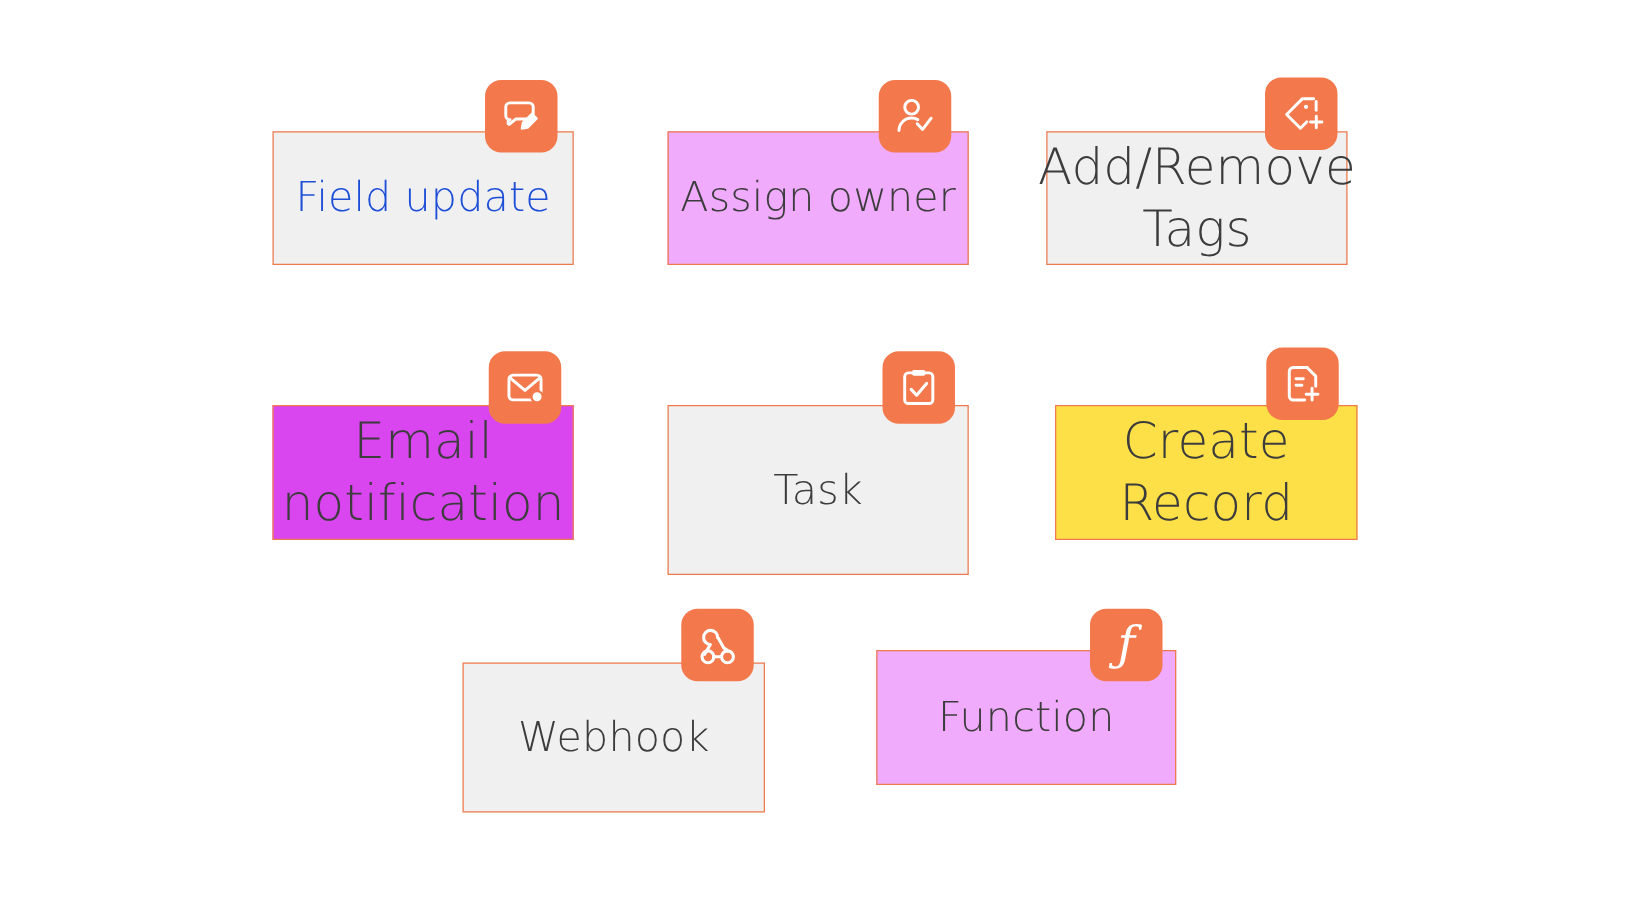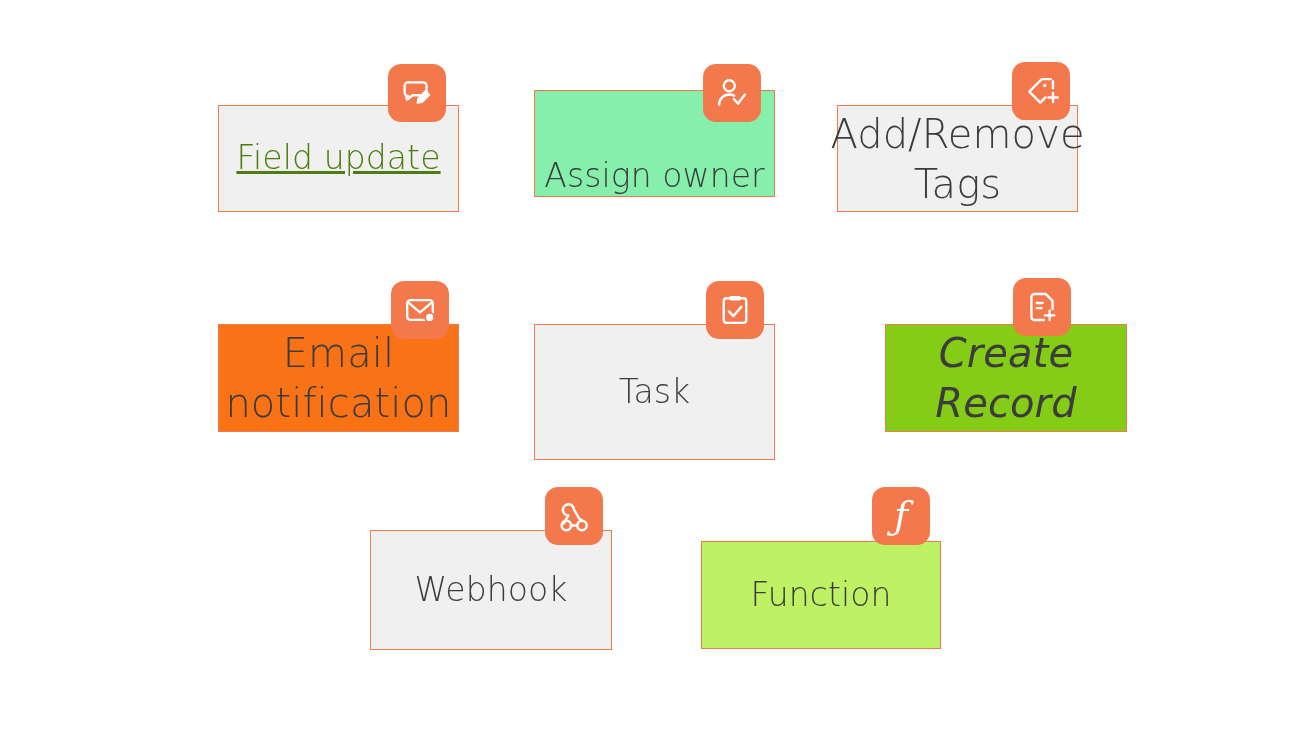--- a/index.html
+++ b/index.html
@@ -72,79 +72,79 @@
     line-height: 1;
     font-weight: 400;
     transform: translateY(-1px);
   }
 </style>
 </head>
 <body>
 
 <div id="action-canvas">
     <div class="action-card" style="left: 218px; top: 105px; width: 241px; height: 107px; background: rgb(240, 240, 240); border-color: rgb(238, 122, 77);">
-      <span class="card-label" style="color: #4d7c0f; text-decoration: underline;">Field update</span>
+      <span class="card-label" style="color: #1d4ed8;">Field update</span>
     </div>
     <div class="icon-badge" style="left: 388px; top: 64px; background: rgb(243, 121, 76);">
       <svg width="36" height="36" viewBox="0 0 32 32">
         <use href="#ico-comment-edit-icon"></use>
       </svg>
     </div>
-    <div class="action-card" style="left: 534px; top: 90px; width: 241px; height: 107px; background: #86efac; border-color: rgb(238, 122, 77); align-items: flex-end;">
+    <div class="action-card" style="left: 534px; top: 105px; width: 241px; height: 107px; background: #f0abfc; border-color: rgb(238, 122, 77);">
       <span class="card-label" style="color: rgb(60, 60, 60);">Assign owner</span>
     </div>
     <div class="icon-badge" style="left: 703px; top: 64px; background: rgb(243, 121, 76);">
       <svg width="36" height="36" viewBox="0 0 32 32">
         <use href="#ico-user-check-icon"></use>
       </svg>
     </div>
     <div class="action-card" style="left: 837px; top: 105px; width: 241px; height: 107px; background: rgb(240, 240, 240); border-color: rgb(238, 122, 77);">
       <span class="card-label two-line" style="color: rgb(60, 60, 60);">Add/Remove
 Tags</span>
     </div>
     <div class="icon-badge" style="left: 1012px; top: 62px; background: rgb(243, 121, 76);">
       <svg width="36" height="36" viewBox="0 0 32 32">
         <use href="#ico-tag-plus-icon"></use>
       </svg>
     </div>
-    <div class="action-card" style="left: 218px; top: 324px; width: 241px; height: 108px; background: #f97316; border-color: rgb(238, 122, 77);">
+    <div class="action-card" style="left: 218px; top: 324px; width: 241px; height: 108px; background: #d946ef; border-color: rgb(238, 122, 77);">
       <span class="card-label two-line" style="color: rgb(60, 60, 60);">Email
 notification</span>
     </div>
     <div class="icon-badge" style="left: 391px; top: 281px; background: rgb(243, 121, 76);">
       <svg width="36" height="36" viewBox="0 0 32 32">
         <use href="#ico-envelope-alert-icon"></use>
       </svg>
     </div>
     <div class="action-card" style="left: 534px; top: 324px; width: 241px; height: 136px; background: rgb(240, 240, 240); border-color: rgb(238, 122, 77);">
       <span class="card-label" style="color: rgb(60, 60, 60);">Task</span>
     </div>
     <div class="icon-badge" style="left: 706px; top: 281px; background: rgb(243, 121, 76);">
       <svg width="36" height="36" viewBox="0 0 32 32">
         <use href="#ico-clipboard-check-icon"></use>
       </svg>
     </div>
-    <div class="action-card" style="left: 885px; top: 324px; width: 242px; height: 108px; background: #84cc16; border-color: rgb(238, 122, 77); font-style: italic;">
+    <div class="action-card" style="left: 844px; top: 324px; width: 242px; height: 108px; background: #fde047; border-color: rgb(238, 122, 77);">
       <span class="card-label two-line" style="color: rgb(60, 60, 60);">Create
 Record</span>
     </div>
     <div class="icon-badge" style="left: 1013px; top: 278px; background: rgb(243, 121, 76);">
       <svg width="36" height="36" viewBox="0 0 32 32">
         <use href="#ico-document-plus-icon"></use>
       </svg>
     </div>
     <div class="action-card" style="left: 370px; top: 530px; width: 242px; height: 120px; background: rgb(240, 240, 240); border-color: rgb(238, 122, 77);">
       <span class="card-label" style="color: rgb(60, 60, 60);">Webhook</span>
     </div>
     <div class="icon-badge" style="left: 545px; top: 487px; background: rgb(243, 121, 76);">
       <svg width="36" height="36" viewBox="0 0 32 32">
         <use href="#ico-webhook-icon"></use>
       </svg>
     </div>
-    <div class="action-card" style="left: 701px; top: 541px; width: 240px; height: 108px; background: #bef264; border-color: rgb(238, 122, 77);">
+    <div class="action-card" style="left: 701px; top: 520px; width: 240px; height: 108px; background: #f0abfc; border-color: rgb(238, 122, 77);">
       <span class="card-label" style="color: rgb(60, 60, 60);">Function</span>
     </div>
     <div class="icon-badge" style="left: 872px; top: 487px; background: rgb(243, 121, 76);">
       <span class="fn-glyph">ƒ</span>
     </div>
   </div>
 
 <svg width="0" height="0" style="position:absolute" aria-hidden="true">
   <defs>
     <symbol id="ico-comment-edit-icon" viewBox="0 0 32 32">

